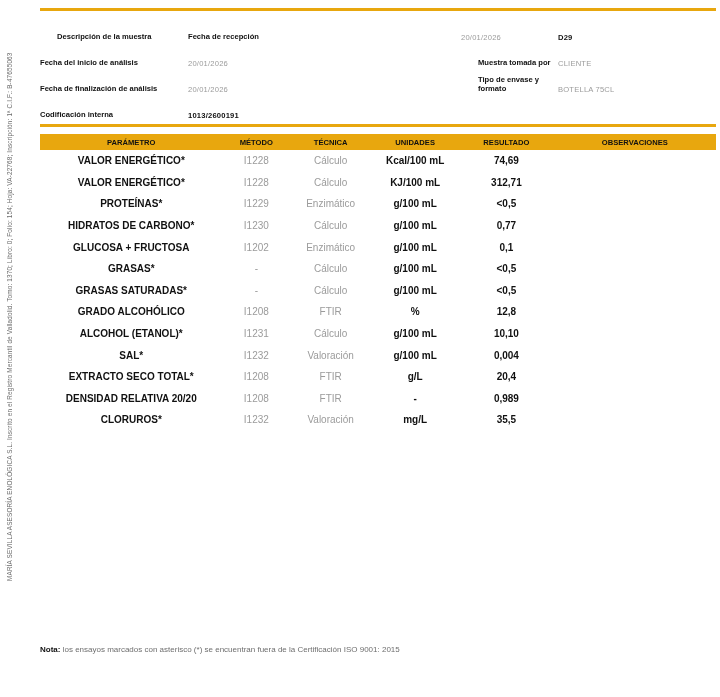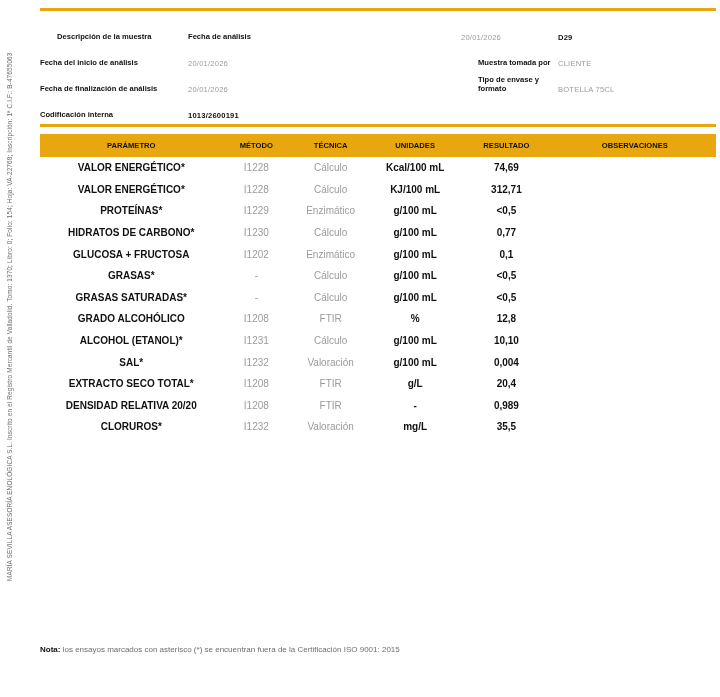--- a/index.html
+++ b/index.html
@@ -69,21 +69,21 @@
   .meta-value.bold {
     color: #111111;
     font-weight: bold;
   }
   
   .table-header {
     margin-top: 7px;
     background: var(--accent, #E8A70E);
     display: grid;
     grid-template-columns: 27% 10% 12% 13% 14% 24%;
-    height: 23px;
+    height: 16px;
     align-items: center;
     text-align: center;
     font-size: 7.6px;
     font-weight: bold;
     color: #111111;
   }
   .table-body .trow {
     display: grid;
     grid-template-columns: 27% 10% 12% 13% 14% 24%;
     height: 21.6px;
@@ -119,21 +119,21 @@
 
   <div class="content">
 
     <div class="meta-section">
       <div class="meta-grid">
 
         <div>
             <span class="meta-label">Descripción de la muestra</span>
           </div>
         <div>
-            <span class="meta-label right">Fecha de análisis</span>
+            <span class="meta-label right">Fecha de recepción</span>
           </div>
         <div>
             <span class="meta-value">20/01/2026</span>
           </div>
 
         <div>
             <span class="meta-value bold">D29</span>
           </div>
         <div>
             <span class="meta-label right">Fecha del inicio de análisis</span>

